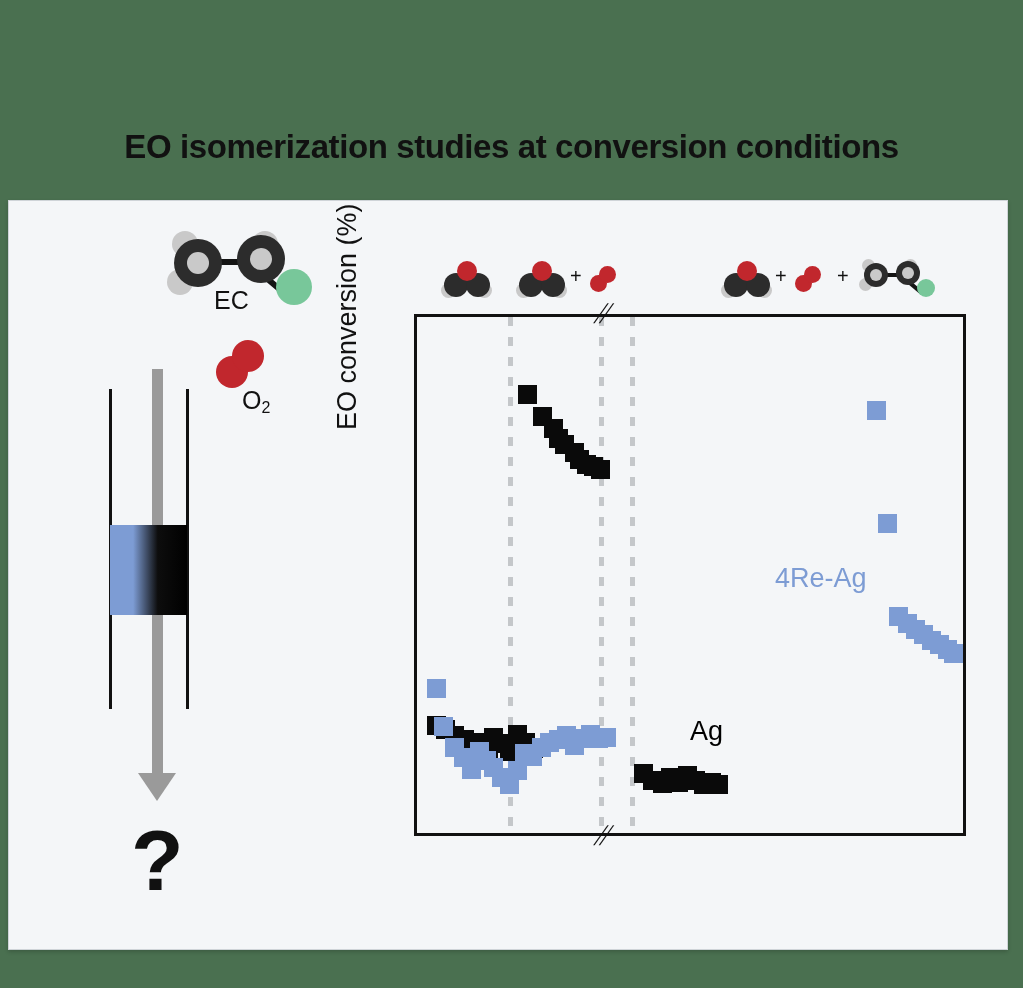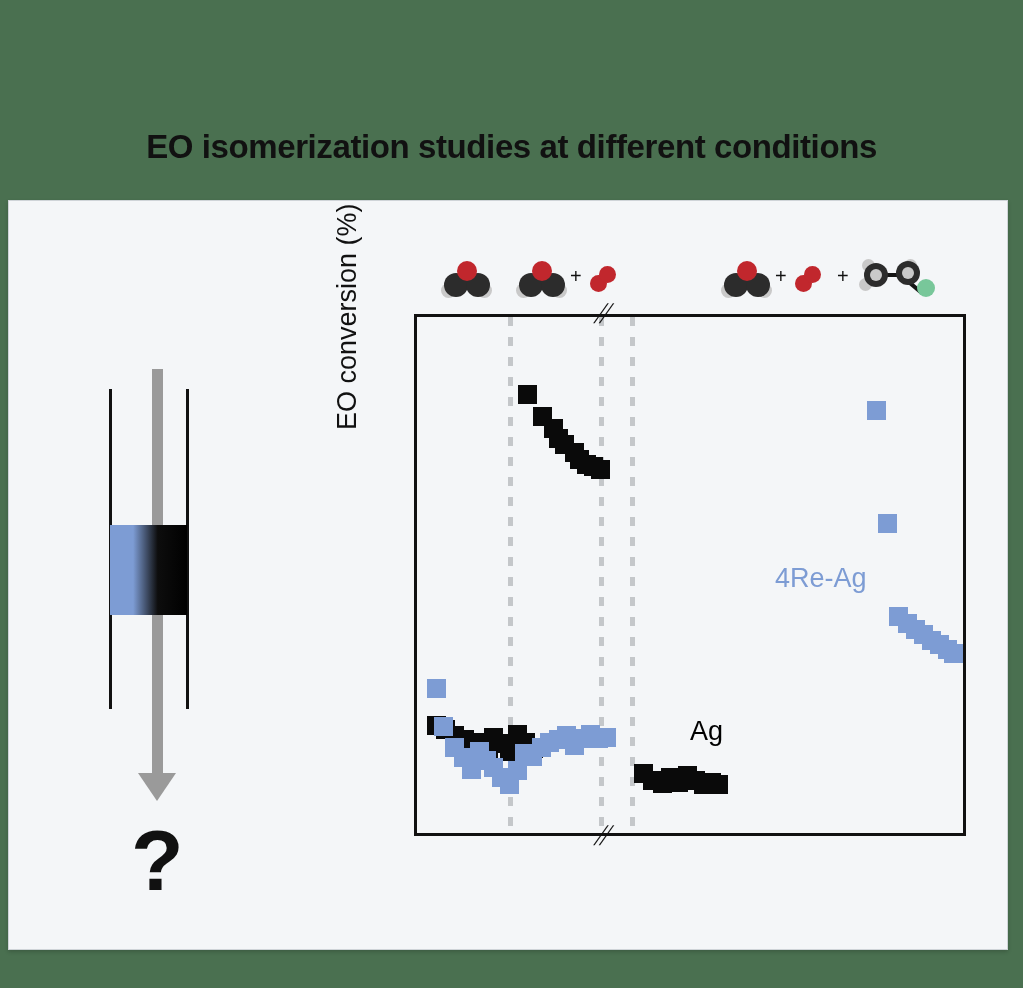--- a/index.html
+++ b/index.html
@@ -100,26 +100,44 @@
 
   
   .cond{position:absolute;}
   .plus{position:absolute;font-size:20px;color:#111;font-family:"Liberation Sans",sans-serif;}
 </style>
 </head>
 <body>
 
 <div id="root">
 
-  <div id="title">EO isomerization studies at different conditions</div>
+  <div id="title">EO isomerization studies at conversion conditions</div>
 
   <div id="panel">
 
 
-
+    <div class="mol" style="left:155px;top:30px;width:160px;height:100px;">
+      <div class="bond" style="left:40px;top:28px;width:54px;height:6px;"></div>
+      <div class="bond" style="left:88px;top:32px;width:42px;height:6px;transform:rotate(40deg);"></div>
+      <div class="atom h" style="left:3px;top:38px;width:26px;height:26px;"></div>
+      <div class="atom h" style="left:8px;top:0px;width:26px;height:26px;"></div>
+      <div class="atom h" style="left:88px;top:0px;width:26px;height:26px;"></div>
+      <div class="atom c" style="left:10px;top:8px;width:48px;height:48px;"></div>
+      <div class="atom h" style="left:23px;top:21px;width:22px;height:22px;"></div>
+      <div class="atom c" style="left:73px;top:4px;width:48px;height:48px;"></div>
+      <div class="atom h" style="left:86px;top:17px;width:22px;height:22px;"></div>
+      <div class="atom g" style="left:112px;top:38px;width:36px;height:36px;"></div>
+      <div class="mlabel" style="left:50px;top:55px;">EC</div>
+    </div>
+
+    <div class="mol" style="left:205px;top:135px;width:100px;height:90px;">
+      <div class="atom o" style="left:2px;top:20px;width:32px;height:32px;"></div>
+      <div class="atom o" style="left:18px;top:4px;width:32px;height:32px;"></div>
+      <div class="mlabel" style="left:28px;top:50px;"><span>O</span><span class="sub">2</span></div>
+    </div>
 
     <div id="shaft" style="left:143px;top:168px;width:11px;height:410px;"></div>
     <div id="arrowhead" style="left:129px;top:572px;"></div>
     <div id="tubeL" style="left:100px;top:188px;height:320px;"></div>
     <div id="tubeR" style="left:177px;top:188px;height:320px;"></div>
     <div id="bed" style="left:101px;top:324px;width:77px;height:90px;"></div>
     <div id="qmark" style="left:122px;top:610px;">?</div>
 
     <div class="cond" style="left:430px;top:60px;">
       <div class="mol" style="position:relative;width:56px;height:36px;">

